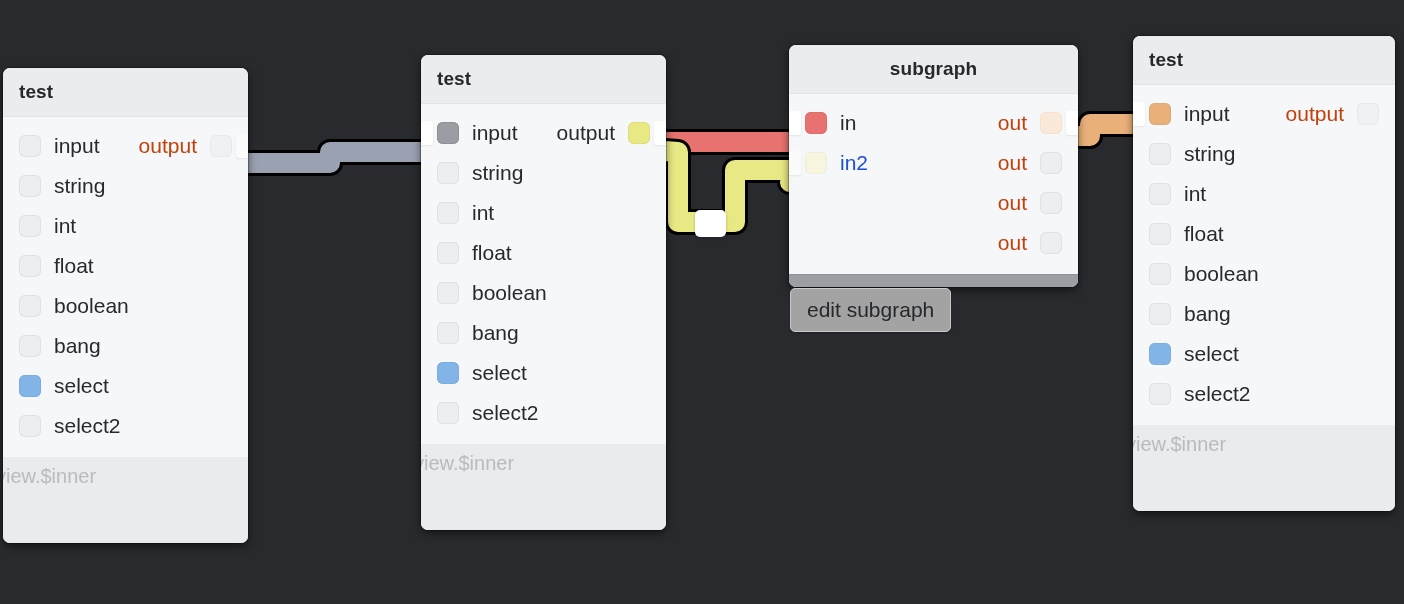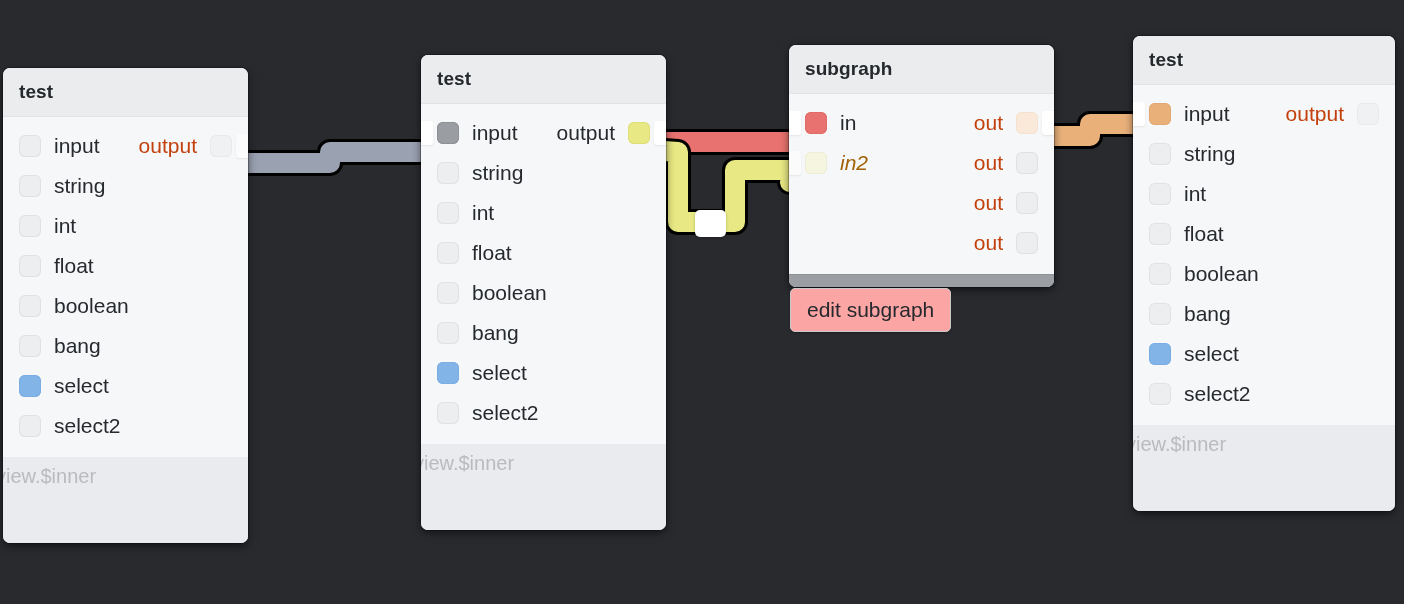--- a/index.html
+++ b/index.html
@@ -73,21 +73,21 @@
   .cb.orange{background:#e9b07a;box-shadow:inset 0 0 0 1px #e1a871;}
   .cb.paleyellow{background:#f5f5e0;box-shadow:inset 0 0 0 1px #eeeed6;}
   .cb.paleorange{background:#fae9d8;box-shadow:inset 0 0 0 1px #f5e2ce;}
   .cb.faint{background:#f0f1f3;box-shadow:inset 0 0 0 1px #e8e9eb;}
 
   .lbl{
     margin-left:13px;
     font-size:21px;
     color:#26292d;
   }
-  .lbl.muted{color:#a16207;font-style:italic;}
+  .lbl.muted{color:#1d4ed8;}
 
   
   .out-group{
     position:absolute;
     right:0;
     top:0;
     height:40px;
     display:flex;
     align-items:center;
     padding-right:16px;
@@ -111,21 +111,21 @@
   
   .resize-bar{
     height:12px;
     background:#9b9ea2;
     border-top:1px solid #8e9195;
   }
 
   
   .btn{
     position:absolute;
-    background:#fca5a5;
+    background:#a3a3a3;
     border:1px solid #c9c9c9;
     border-radius:5px;
     font-size:21px;
     color:#25282c;
     padding:9px 16px;
     font-family:"Liberation Sans", sans-serif;
     box-shadow:0 1px 2px rgba(0,0,0,.3);
     cursor:pointer;
   }
 
@@ -259,21 +259,21 @@
       <div class="row">
         <div class="cb"></div>
         <div class="lbl">select2</div>
       </div>
     </div>
     <div class="node-footer">
       <span class="footer-text">view.$inner</span>
     </div>
   </div>
 
-  <div class="node" id="n2" style="left:789px;top:45px;width:265px;">
+  <div class="node" id="n2" style="left:789px;top:45px;width:289px;text-align:center;">
     <div class="node-title">subgraph</div>
     <div class="node-body" style="">
 
       <div class="row">
         <div class="socket left"></div>
         <div class="cb red"></div>
         <div class="lbl">in</div>
         <div class="out-group">
           <div class="out-lbl">out</div>
           <div class="socket right"></div>

